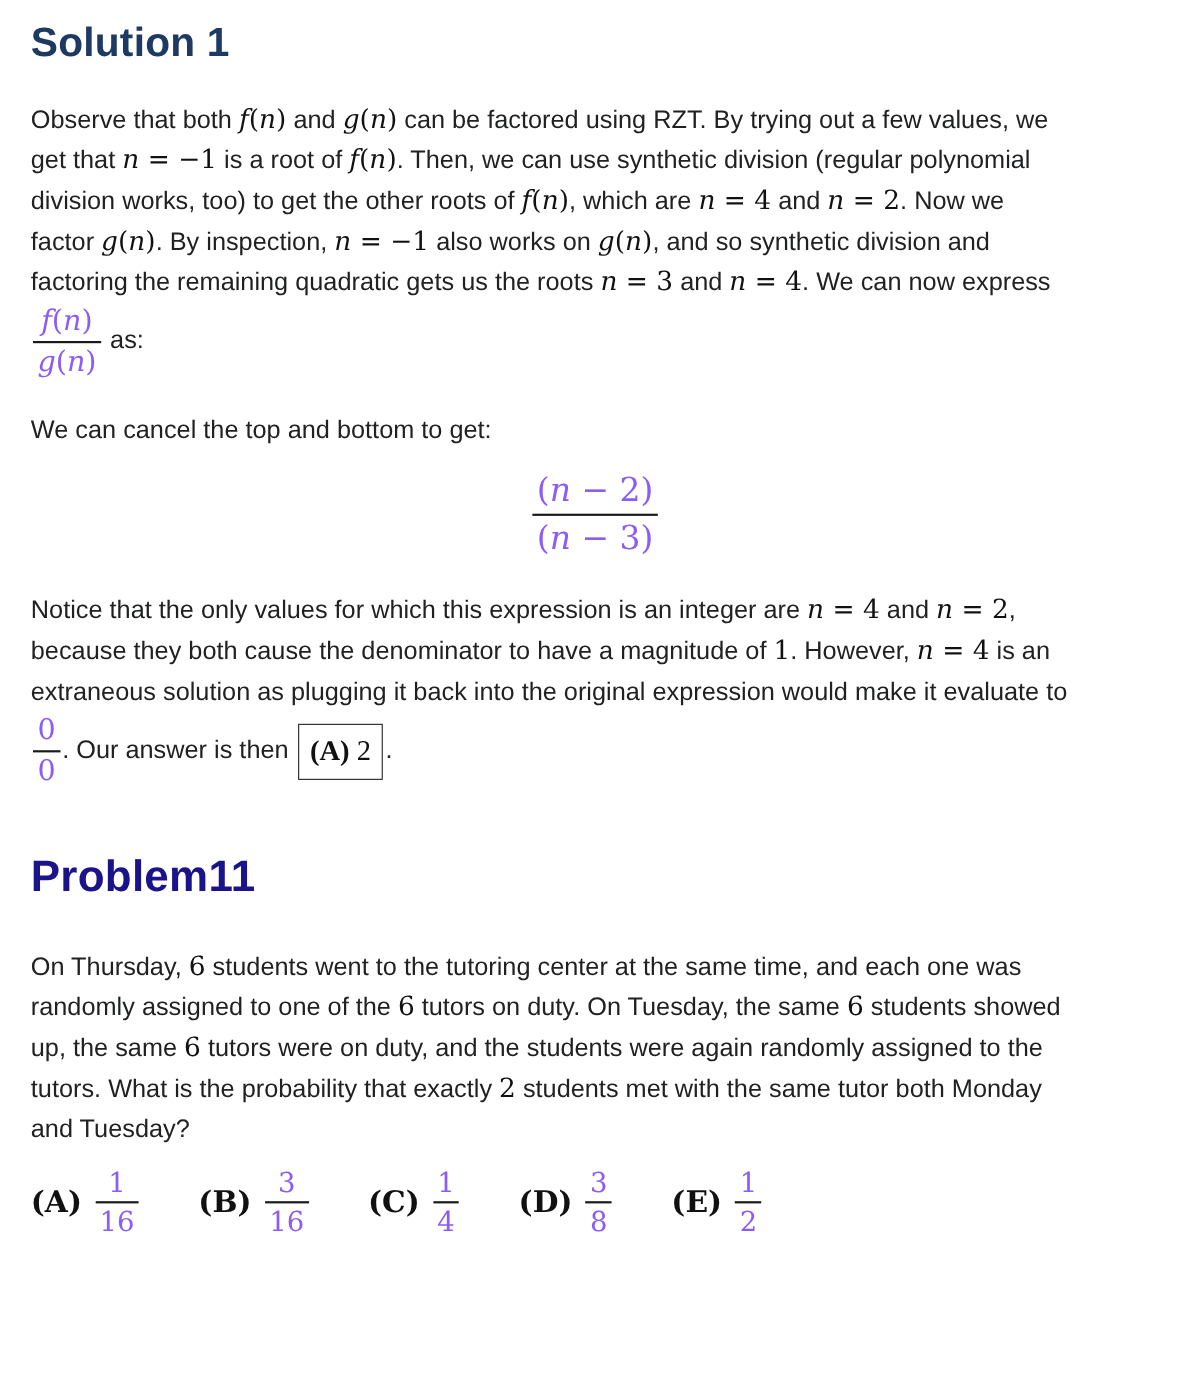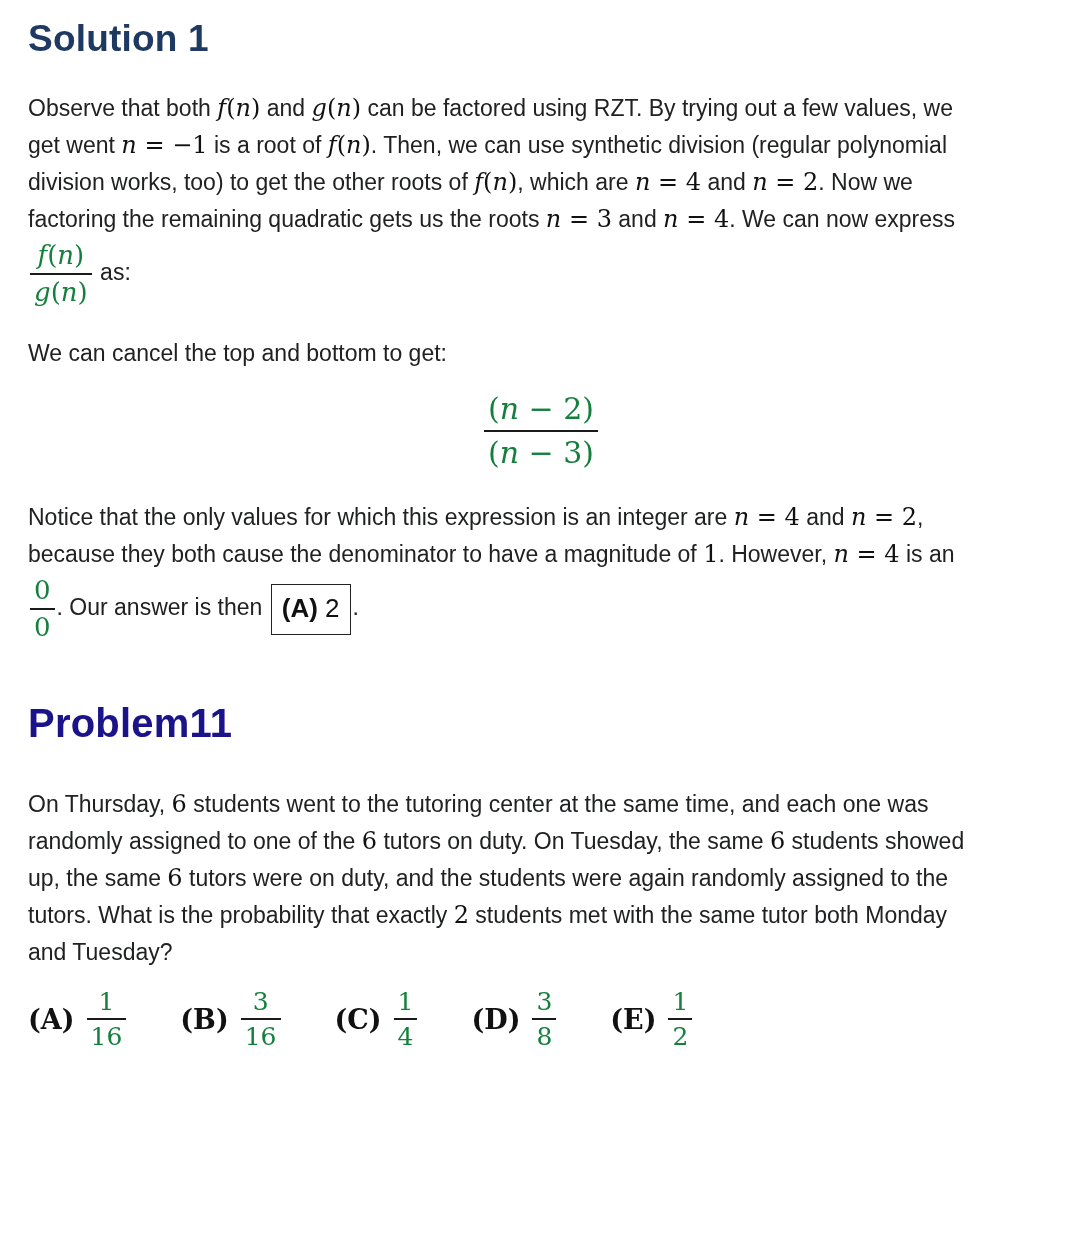--- a/index.html
+++ b/index.html
@@ -44,21 +44,21 @@
     font-size: 24px;
     color: #111;
   }
   .m i { font-style: italic; }
   .frac {
     display: inline-block;
     vertical-align: middle;
     text-align: center;
     font-family: "DejaVu Serif", serif;
     line-height: 1.18;
-    color: #15803d;
+    color: #8b5cf6;
     margin: 2px 2px;
   }
   .frac .fnum {
     display: block;
     border-bottom: 2px solid #1a1a1a;
     padding: 0 4px 2px 4px;
   }
   .frac .fden {
     display: block;
     padding: 2px 4px 0 4px;
@@ -74,21 +74,21 @@
     font-size: 30px;
     color: #111;
   }
   .para-gap { margin-top: 26px; }
   .ansbox {
     display: inline-block;
     vertical-align: middle;
     border: 1.5px solid #222;
     padding: 5px 10px 7px 10px;
     margin: 0 2px;
-    font-family: Liberation Sans, sans-serif;
+    font-family: Liberation Serif, serif;
     font-size: 26px;
     color: #111;
   }
   .ansbox .albl { font-weight: 700; }
   .choices {
     display: flex;
     align-items: center;
     gap: 52px;
     margin-top: 14px;
     padding-bottom: 10px;
@@ -107,36 +107,38 @@
   .choice .frac { font-size: 25px; }
 </style>
 </head>
 <body>
 
 <div class="page">
   <h1 class="h-solution">Solution 1</h1>
 
   <div class="para">
       <div class="line"><span class="txt">Observe that both </span><span class="m"><i>f</i>(<i>n</i>)</span><span class="txt"> and </span><span class="m"><i>g</i>(<i>n</i>)</span><span class="txt"> can be factored using RZT. By trying out a few values, we</span></div>
-      <div class="line"><span class="txt">get went </span><span class="m"><i>n</i> = −1</span><span class="txt"> is a root of </span><span class="m"><i>f</i>(<i>n</i>)</span><span class="txt">. Then, we can use synthetic division (regular polynomial</span></div>
+      <div class="line"><span class="txt">get that </span><span class="m"><i>n</i> = −1</span><span class="txt"> is a root of </span><span class="m"><i>f</i>(<i>n</i>)</span><span class="txt">. Then, we can use synthetic division (regular polynomial</span></div>
       <div class="line"><span class="txt">division works, too) to get the other roots of </span><span class="m"><i>f</i>(<i>n</i>)</span><span class="txt">, which are </span><span class="m"><i>n</i> = 4</span><span class="txt"> and </span><span class="m"><i>n</i> = 2</span><span class="txt">. Now we</span></div>
+      <div class="line"><span class="txt">factor </span><span class="m"><i>g</i>(<i>n</i>)</span><span class="txt">. By inspection, </span><span class="m"><i>n</i> = −1</span><span class="txt"> also works on </span><span class="m"><i>g</i>(<i>n</i>)</span><span class="txt">, and so synthetic division and</span></div>
       <div class="line"><span class="txt">factoring the remaining quadratic gets us the roots </span><span class="m"><i>n</i> = 3</span><span class="txt"> and </span><span class="m"><i>n</i> = 4</span><span class="txt">. We can now express</span></div>
       <div class="line"><span class="frac"><span class="fnum"><i>f</i>(<i>n</i>)</span><span class="fden"><i>g</i>(<i>n</i>)</span></span><span class="txt"> as:</span></div>
     </div>
 
 
   <div class="para para-gap">
       <div class="line"><span class="txt">We can cancel the top and bottom to get:</span></div>
     </div>
 
   <div class="eq"><span class="frac"><span class="fnum">(<i>n</i> − 2)</span><span class="fden">(<i>n</i> − 3)</span></span></div>
 
   <div class="para para-gap">
       <div class="line"><span class="txt">Notice that the only values for which this expression is an integer are </span><span class="m"><i>n</i> = 4</span><span class="txt"> and </span><span class="m"><i>n</i> = 2</span><span class="txt">,</span></div>
       <div class="line"><span class="txt">because they both cause the denominator to have a magnitude of </span><span class="m">1</span><span class="txt">. However, </span><span class="m"><i>n</i> = 4</span><span class="txt"> is an</span></div>
+      <div class="line"><span class="txt">extraneous solution as plugging it back into the original expression would make it evaluate to</span></div>
       <div class="line"><span class="frac"><span class="fnum">0</span><span class="fden">0</span></span><span class="txt">. Our answer is then </span><span class="ansbox"><span class="albl">(A)</span> 2</span><span class="txt">.</span></div>
     </div>
 
   <h1 class="h-problem">Problem11</h1>
 
   <div class="para">
       <div class="line"><span class="txt">On Thursday, </span><span class="m">6</span><span class="txt"> students went to the tutoring center at the same time, and each one was</span></div>
       <div class="line"><span class="txt">randomly assigned to one of the </span><span class="m">6</span><span class="txt"> tutors on duty. On Tuesday, the same </span><span class="m">6</span><span class="txt"> students showed</span></div>
       <div class="line"><span class="txt">up, the same </span><span class="m">6</span><span class="txt"> tutors were on duty, and the students were again randomly assigned to the</span></div>
       <div class="line"><span class="txt">tutors. What is the probability that exactly </span><span class="m">2</span><span class="txt"> students met with the same tutor both Monday</span></div>

